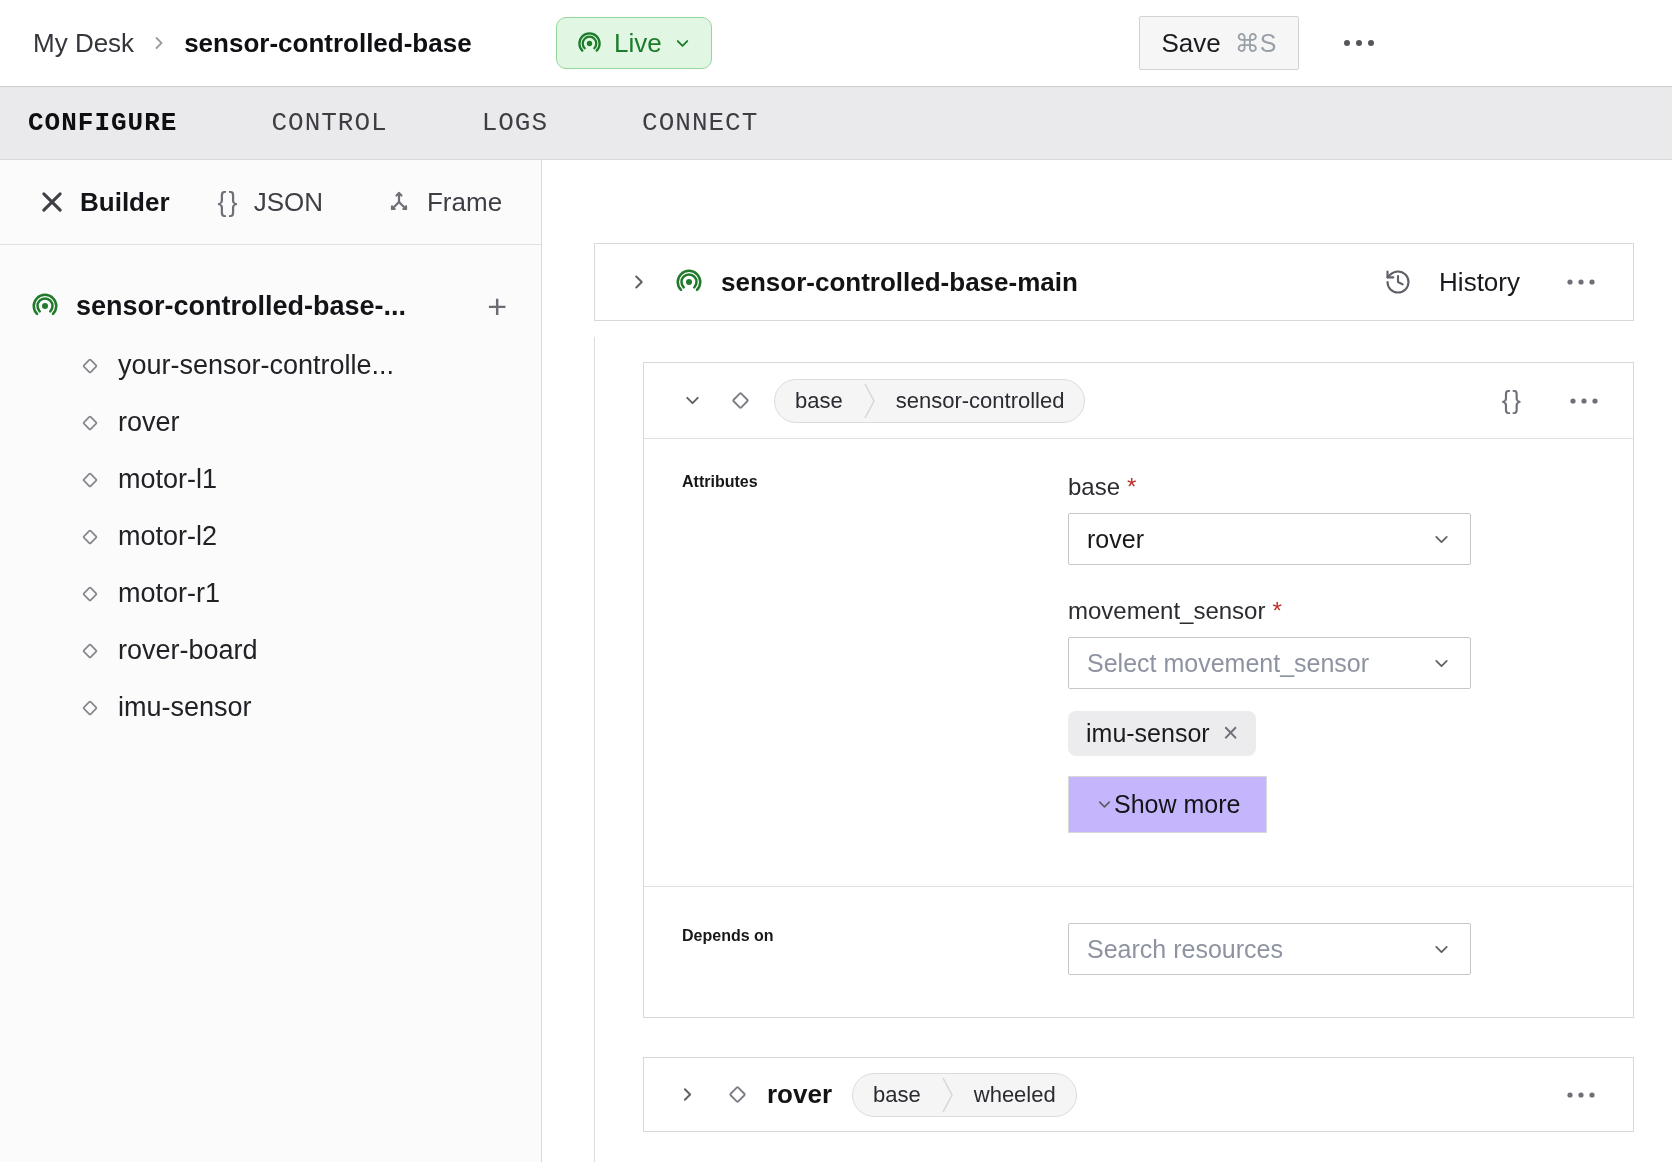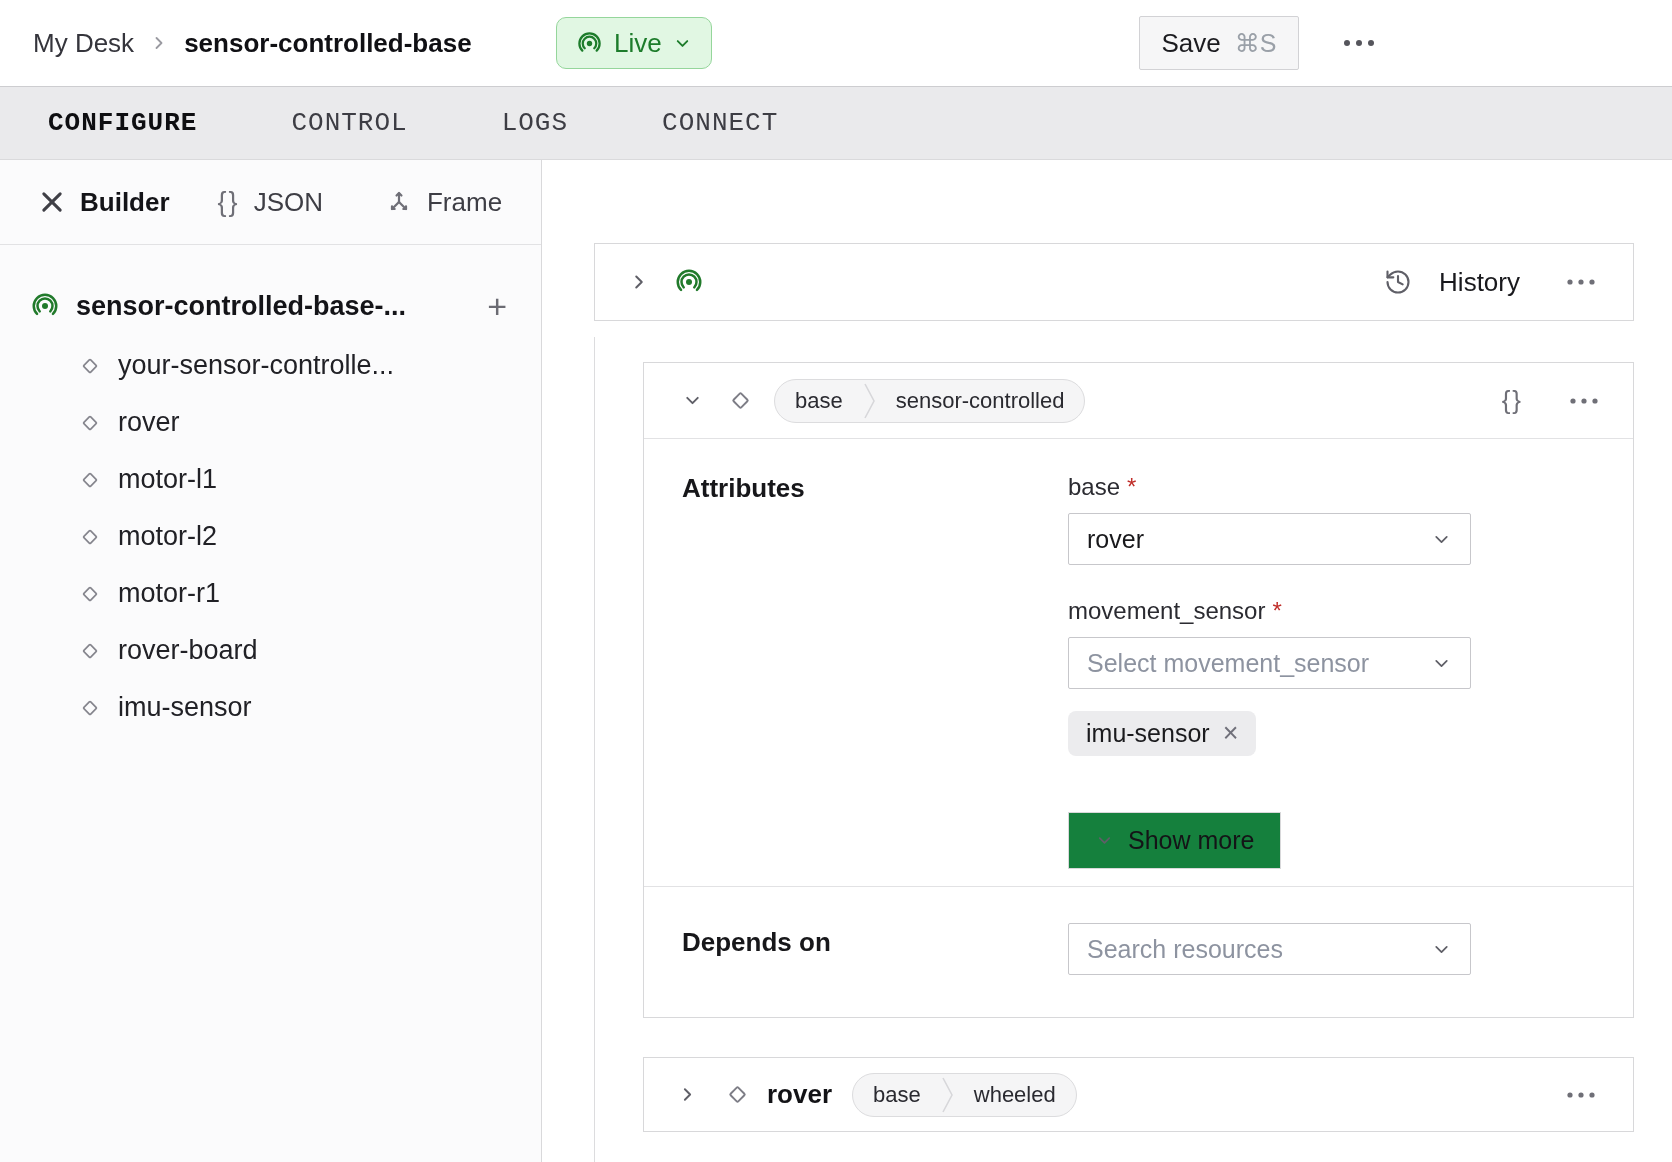--- a/index.html
+++ b/index.html
@@ -30,21 +30,21 @@
   }
   .save-btn .lbl { font-size:26px; color:#1b1b1f; }
   .save-btn .kbd { font-size:25px; color:#9aa0a8; }
   .header-more { position:absolute; right:32px; top:31px; width:44px; height:24px;
     display:flex; align-items:center; justify-content:center; background:none; border:none; cursor:pointer; color:#55555c; }
 
   
   .tabs {
     position:absolute; left:0; top:86px; width:1672px; height:74px;
     background:#eaeaec; border-top:1px solid #cdcdd0; border-bottom:1px solid #dadadc;
-    display:flex; align-items:center; padding-left:48px; gap:94px;
+    display:flex; align-items:center; padding-left:28px; gap:94px;
     font-family:"Liberation Mono","DejaVu Sans Mono",monospace;
   }
   .tab { font-size:26px; letter-spacing:1px; color:#3d3d44; font-weight:500; cursor:pointer; }
   .tab.active { color:#0e0e11; font-weight:700; }
 
   
   .sidebar { position:absolute; left:0; top:160px; width:542px; height:1002px;
     background:#fbfbfc; border-right:1px solid #d9d9db; }
   .modes { height:85px; border-bottom:1px solid #e2e2e4; display:flex; align-items:center; padding-left:38px; }
   .mode { display:flex; align-items:center; gap:14px; cursor:pointer; color:#3e3e45; }
@@ -78,37 +78,37 @@
   .card-head .title { font-size:26px; font-weight:700; color:#131316; margin-left:16px; }
   .head-diamond { margin-left:24px; }
   .badge { display:inline-flex; align-items:center; height:44px; margin-left:20px;
     border:1px solid #dcdcde; background:#f5f5f6; border-radius:999px; overflow:hidden; }
   .badge .bpart { font-size:22px; color:#2a2a30; padding:0 20px; white-space:nowrap; }
   .braces-btn { background:none; border:none; cursor:pointer; margin-left:8px; }
   .braces-btn .braces-glyph { font-size:26px; }
 
   .card-body { flex:1; display:flex; padding:34px 38px 0 38px; }
   .label-col { width:386px; min-width:386px; }
-  .section-heading { font-size:26px; font-weight:700; color:#17171a; }
+  .section-heading { font-size:16px; font-weight:700; color:#17171a; }
   .field-col { width:403px; }
   .field-label { font-size:24px; color:#2b2b31; margin-bottom:12px; }
   .req { color:#c02e2a; margin-left:7px; font-size:24px; }
   .select {
     height:52px; border:1px solid #c7c7cb; border-radius:2px; background:#fff;
     display:flex; align-items:center; justify-content:space-between; padding:0 18px; cursor:pointer;
   }
   .select .val { font-size:25px; color:#18181b; }
   .select .ph { font-size:25px; color:#8d93a0; }
   .field + .field { margin-top:32px; }
   .chip { display:inline-flex; align-items:center; gap:13px; margin-top:22px;
     background:#ececee; border-radius:8px; padding:8px 18px; }
   .chip .clabel { font-size:25px; color:#1b1b1e; }
   .chip-x { background:none; border:none; font-size:27px; color:#70707a; cursor:pointer; line-height:1; }
-  .show-more { display:inline-flex; align-items:center; gap:14px; margin-top:56px;
-    background:#15803d; border:1px solid #d8d8da; padding:13px 26px; cursor:pointer; }
+  .show-more { display:inline-flex; align-items:center; margin-top:20px;
+    background:#c4b5fd; border:1px solid #d8d8da; padding:13px 26px; cursor:pointer; }
   .show-more .smlabel { font-size:25px; color:#141417; }
 
   .depends { height:131px; min-height:131px; border-top:1px solid #e2e2e4;
     display:flex; padding:36px 38px 0 38px; }
   .depends .section-heading { margin-top:4px; }
 
   .card-rover { left:100px; top:897px; width:991px; height:75px; }
   .card-rover .title { font-size:26px; font-weight:700; color:#131316; margin-left:16px; }
   .card-rover .r-diamond { margin-left:26px; }
 </style>
@@ -247,20 +247,21 @@
     <section class="card card-machine">
       <div class="card-row">
         <svg width="22" height="22" viewBox="0 0 24 24" fill="none" stroke="#5f5f67" stroke-width="2.2" stroke-linecap="round" stroke-linejoin="round" style="cursor:pointer">
             <path d="m9 18 6-6-6-6"></path>
           </svg>
         <svg width="30" height="30" viewBox="0 0 24 24" fill="none" stroke="#217a2b" stroke-width="2" stroke-linecap="round" style="margin-left:24px">
           <circle cx="12" cy="12" r="2.4" fill="#217a2b" stroke="none"></circle>
           <path d="M7.76 16.24 A6 6 0 1 1 16.24 16.24"></path>
           <path d="M5.64 18.36 A9 9 0 1 1 18.36 18.36"></path>
         </svg>
+        <span class="title">sensor-controlled-base-main</span>
         <span class="spacer"></span>
         <button class="history-btn">
           <svg width="28" height="28" viewBox="0 0 24 24" fill="none" stroke="#5f5f67" stroke-width="1.8" stroke-linecap="round" stroke-linejoin="round">
             <path d="M3 12a9 9 0 1 0 9-9 9.75 9.75 0 0 0-6.74 2.74L3 8"></path>
             <path d="M3 3v5h5"></path>
             <path d="M12 7v5l4 2"></path>
           </svg>
           <span class="hlabel">History</span>
         </button>
         <button class="dots-btn">

